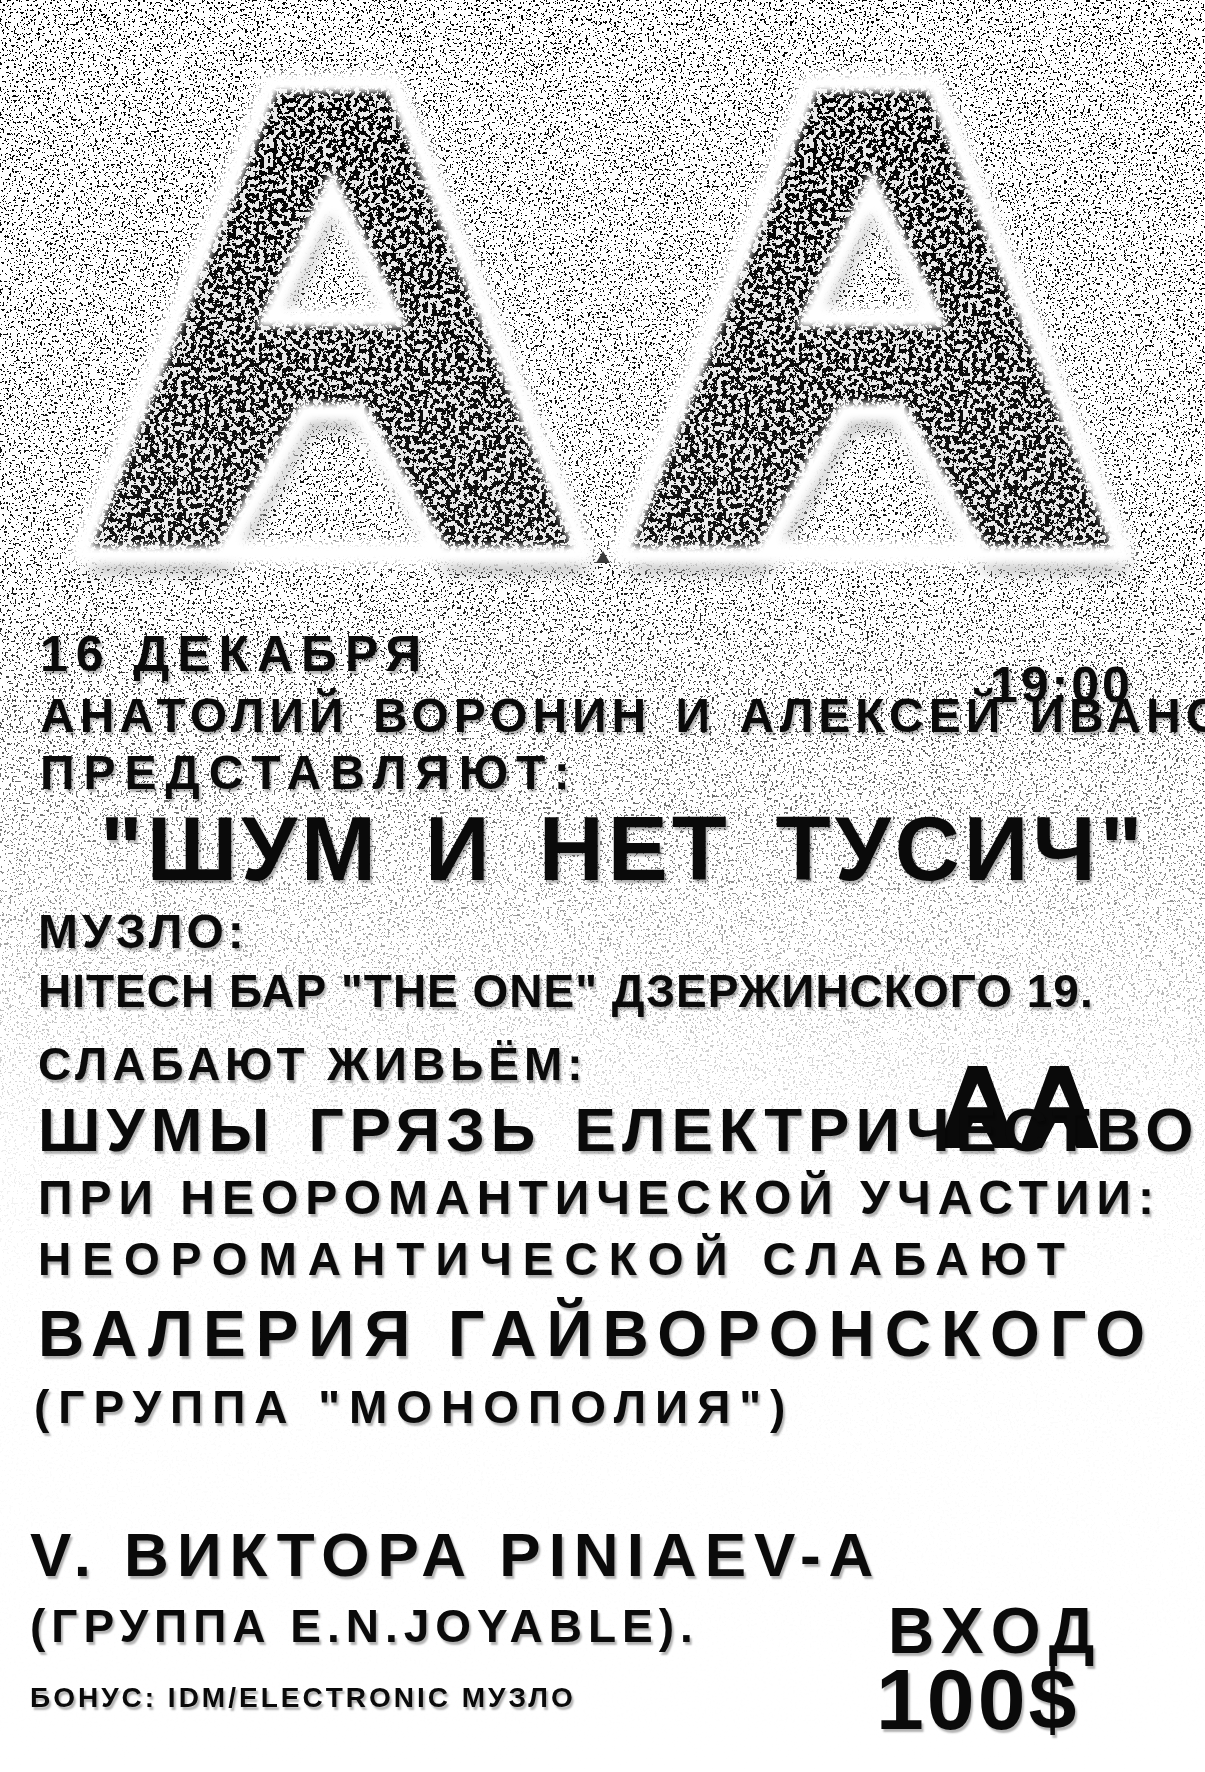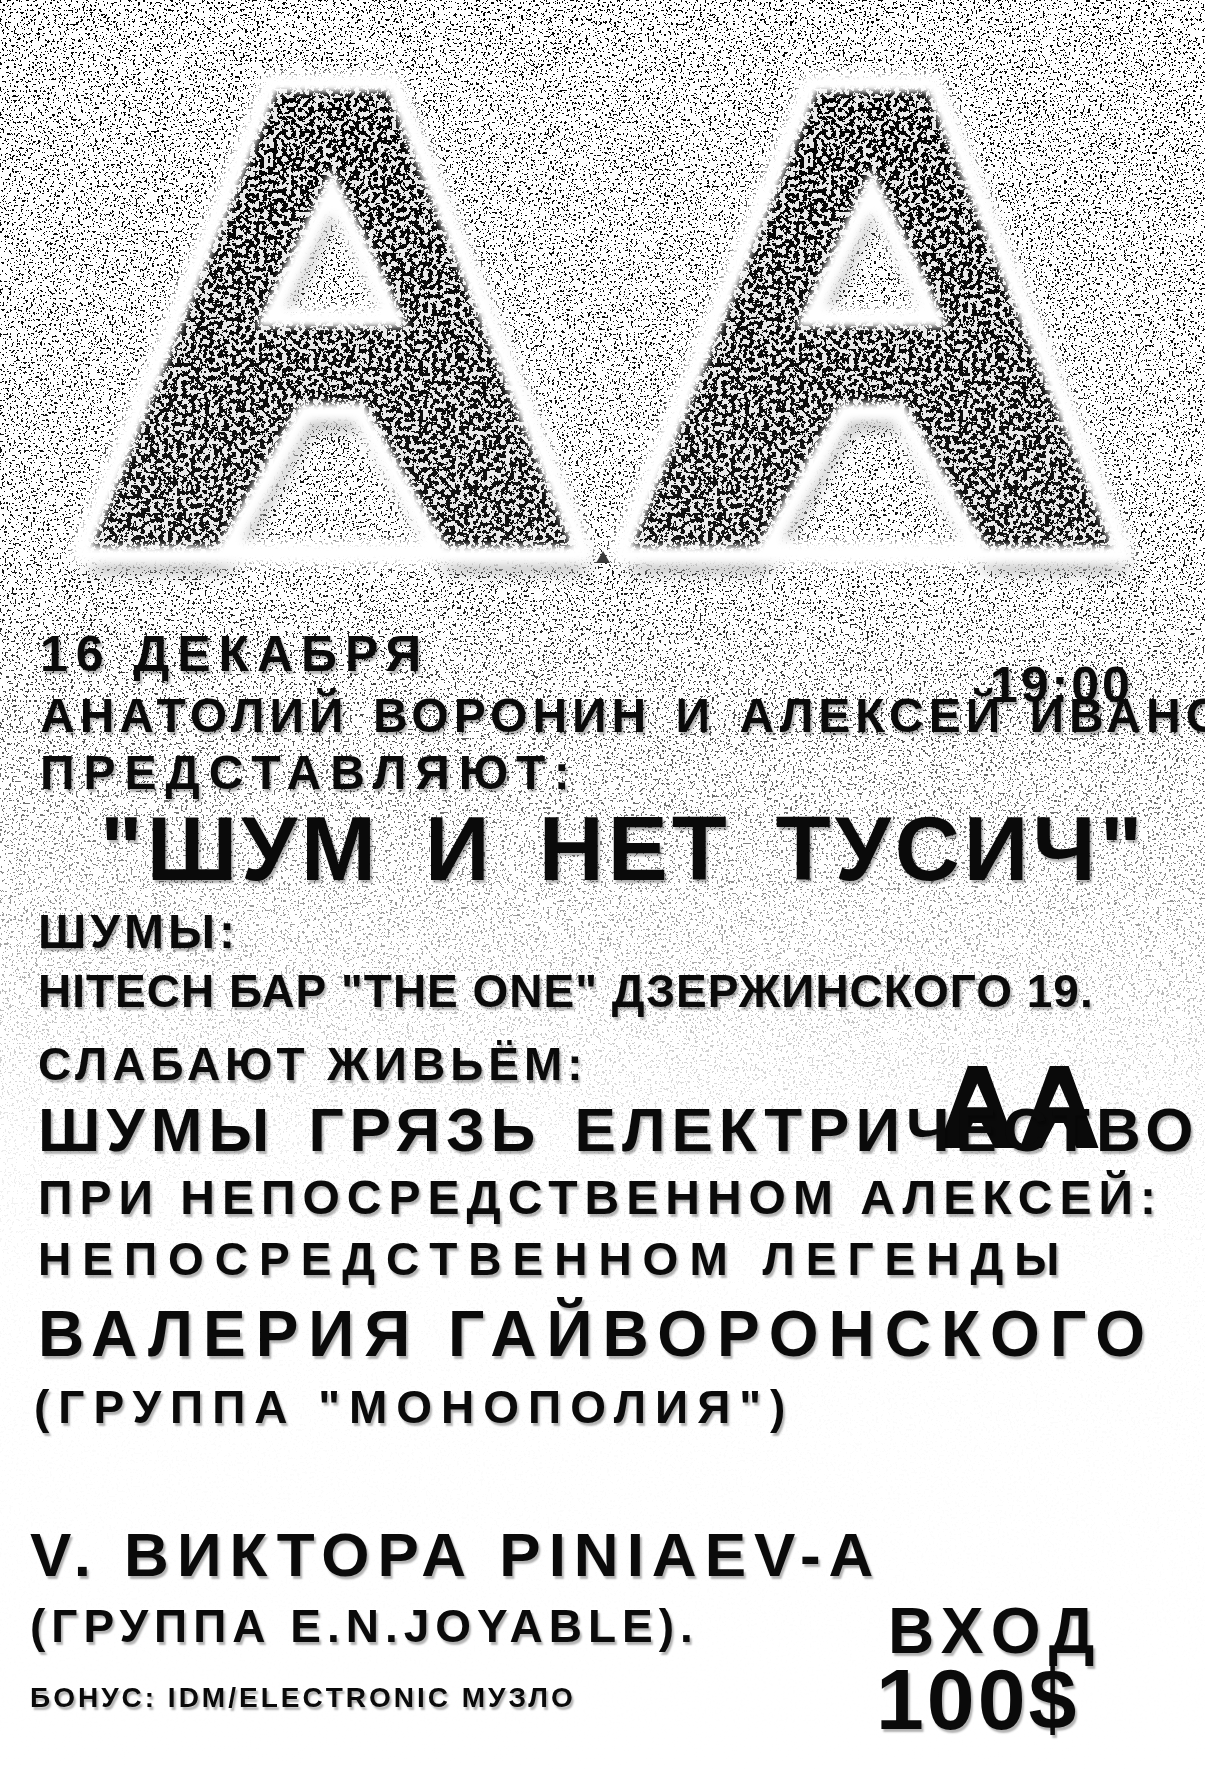--- a/index.html
+++ b/index.html
@@ -129,26 +129,26 @@
       <use href="#letterA" transform="scale(0.157,0.175)"></use>
       <use href="#letterA" transform="translate(82,0) scale(0.157,0.175)"></use>
     </g>
   </svg>
 
   <div class="line l-date">16 ДЕКАБРЯ</div>
   <div class="line l-time">19:00</div>
   <div class="line l-organizers">АНАТОЛИЙ ВОРОНИН И АЛЕКСЕЙ ИВАНОВ</div>
   <div class="line l-presents">ПРЕДСТАВЛЯЮТ:</div>
   <div class="line l-title">"ШУМ И НЕТ ТУСИЧ"</div>
-  <div class="line l-venue-label">ШУМЫ:</div>
+  <div class="line l-venue-label">МУЗЛО:</div>
   <div class="line l-venue">HITECH БАР "THE ONE" ДЗЕРЖИНСКОГО 19.</div>
   <div class="line l-live-label">СЛАБАЮТ ЖИВЬЁМ:</div>
   <div class="line l-lineup">ШУМЫ ГРЯЗЬ ЕЛЕКТРИЧЕСТВО</div>
-  <div class="line l-participation">ПРИ НЕПОСРЕДСТВЕННОМ АЛЕКСЕЙ:</div>
-  <div class="line l-legend">НЕПОСРЕДСТВЕННОМ ЛЕГЕНДЫ</div>
+  <div class="line l-participation">ПРИ НЕОРОМАНТИЧЕСКОЙ УЧАСТИИ:</div>
+  <div class="line l-legend">НЕОРОМАНТИЧЕСКОЙ СЛАБАЮТ</div>
   <div class="line l-headliner">ВАЛЕРИЯ ГАЙВОРОНСКОГО</div>
   <div class="line l-headliner-band">(ГРУППА "МОНОПОЛИЯ")</div>
   <div class="line l-critic-band">(ГРУППА E.N.JOYABLE).</div>
   <div class="line l-critic-name">V. ВИКТОРА PINIAEV-А</div>
   <div class="line l-entry">ВХОД</div>
   <div class="line l-bonus">БОНУС: IDM/ELECTRONIC МУЗЛО</div>
   <div class="line l-price">100$</div>
 </div>
 
 </body></html>

